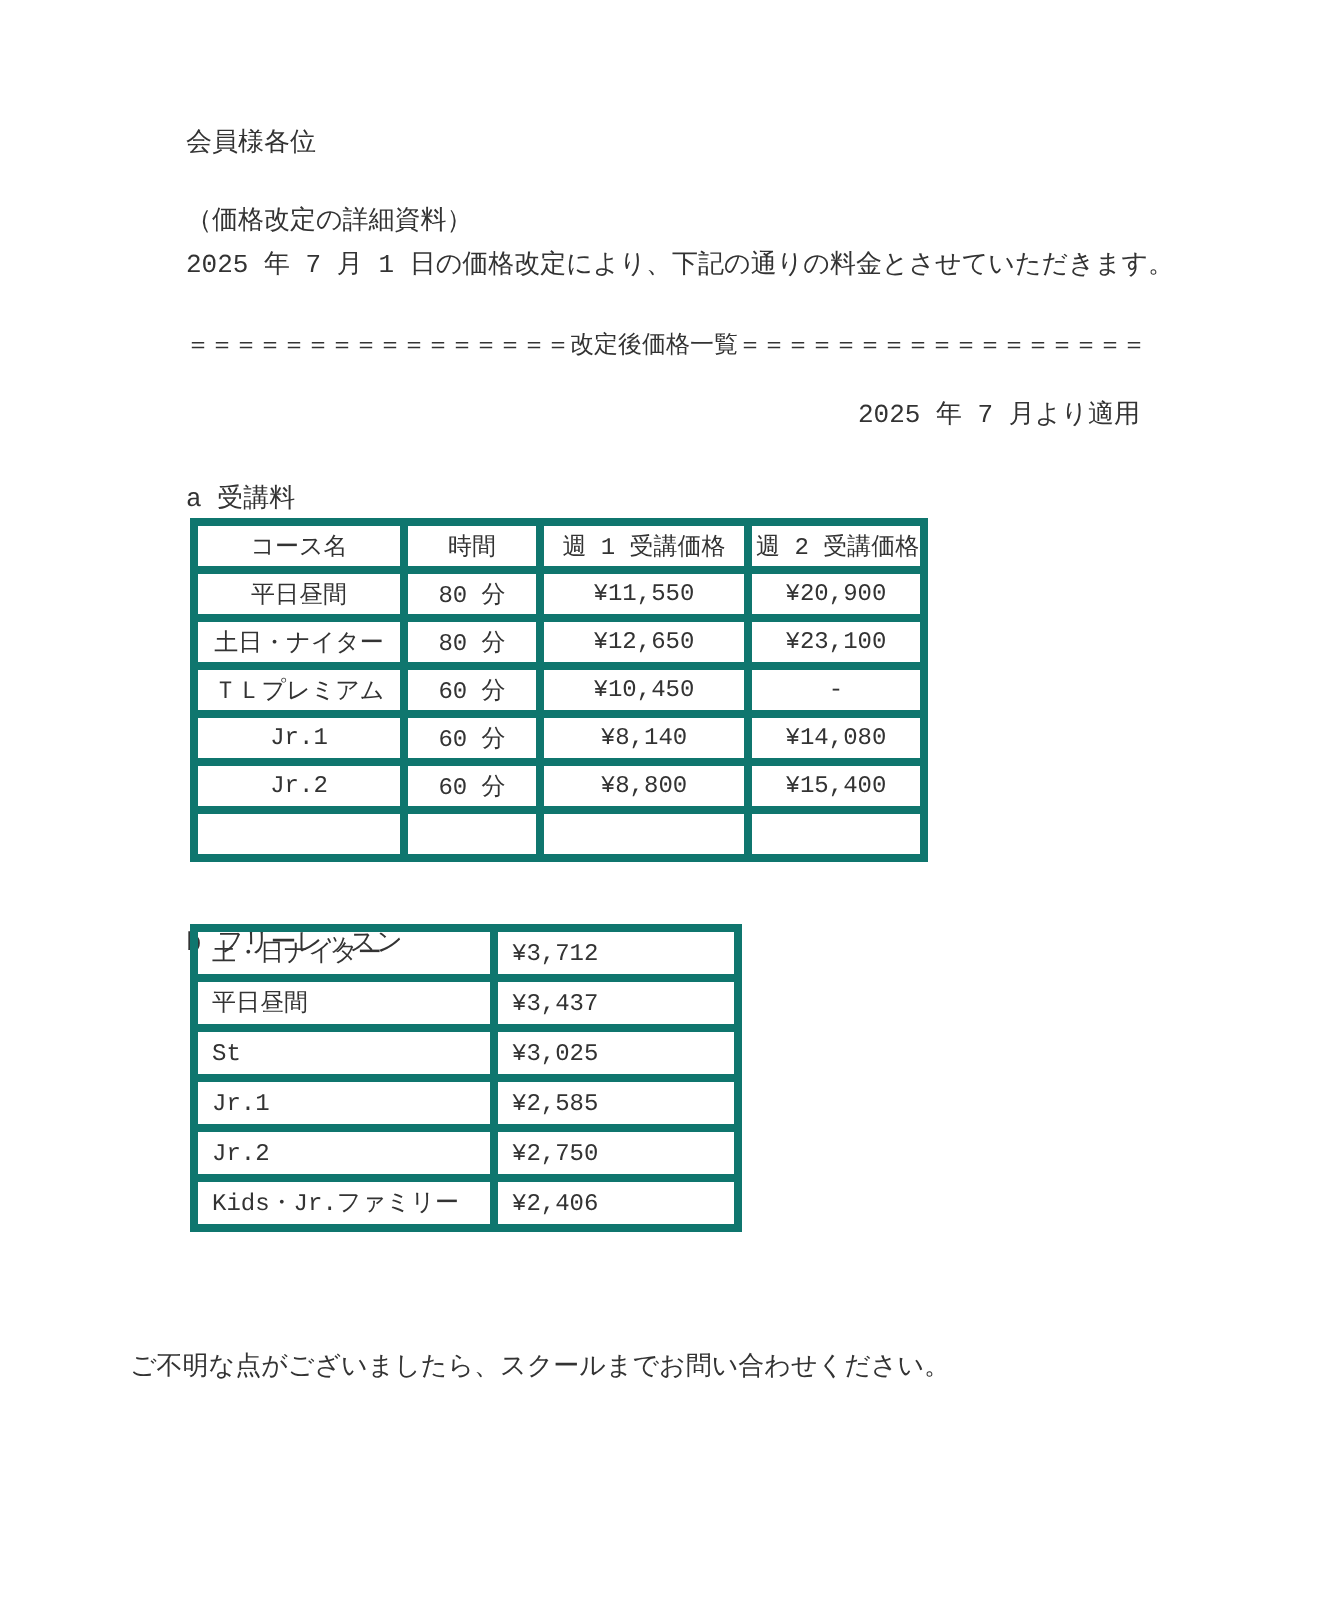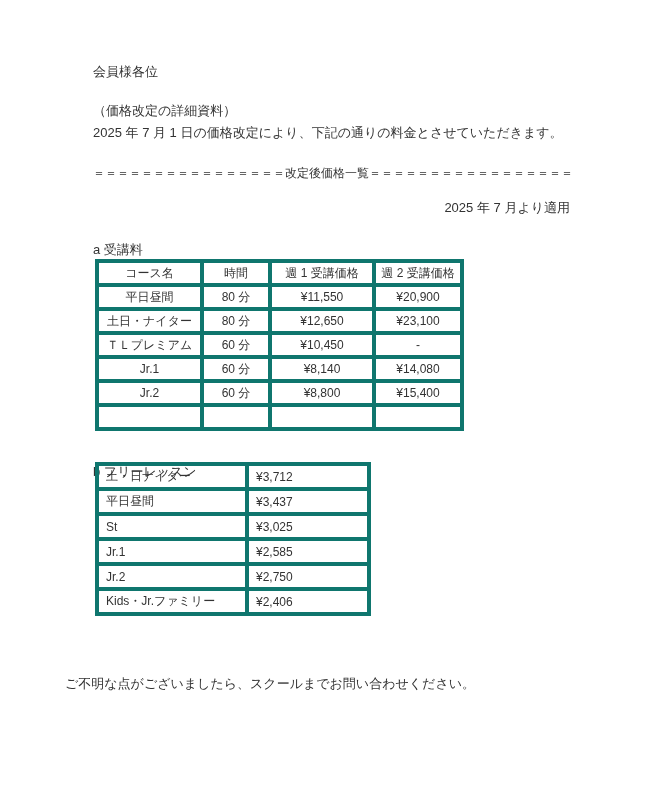--- a/index.html
+++ b/index.html
@@ -5,21 +5,21 @@
   html, body {
     margin: 0;
     padding: 0;
     background: #ffffff;
   }
   .page {
     position: relative;
     width: 664px;
     height: 800px;
     background: #ffffff;
-    font-family: Liberation Sans, sans-serif;
+    font-family: Liberation Mono, monospace;
     color: #333333;
     overflow: hidden;
   }
   .line {
     position: absolute;
     font-size: 13px;
     line-height: 1.25;
     white-space: pre;
   }
   .greeting   { left: 93px; top: 64px; }

